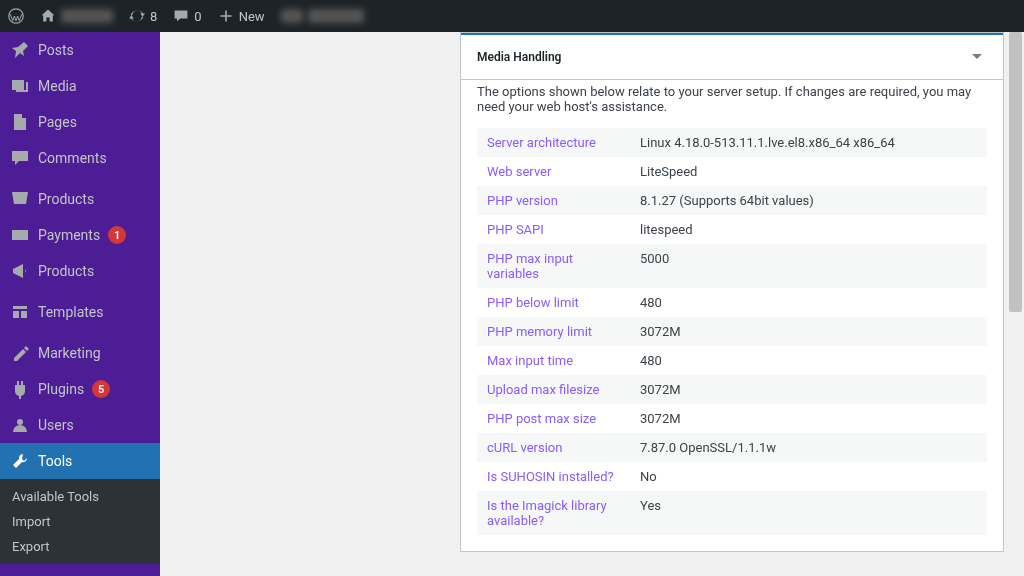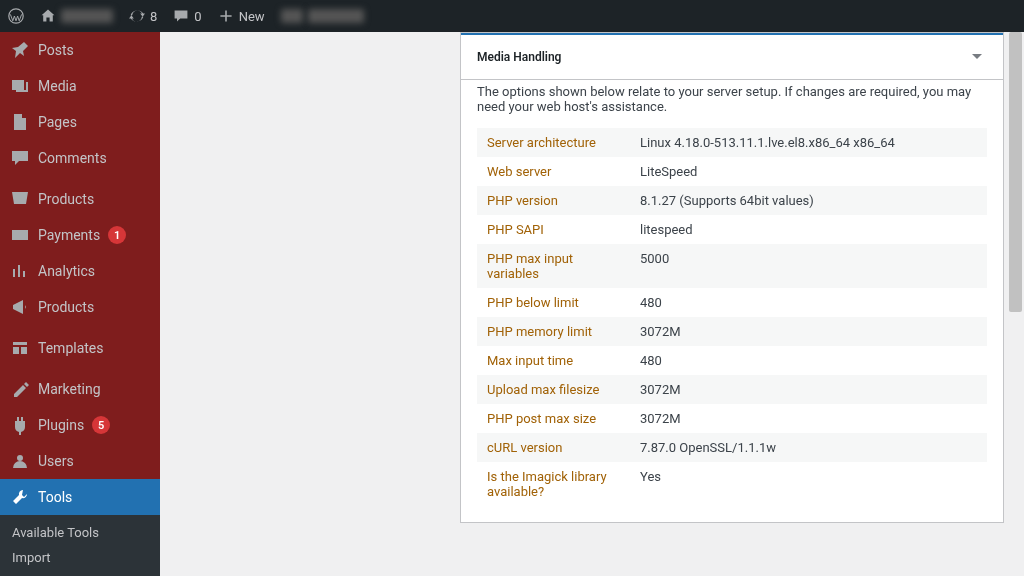--- a/index.html
+++ b/index.html
@@ -5,21 +5,21 @@
   * { margin: 0; padding: 0; box-sizing: border-box; font-family: -apple-system, BlinkMacSystemFont, "Segoe UI", Roboto, sans-serif; }
   body { background: #f0f0f1; overflow: hidden; width: 1024px; height: 576px; }
 
   
   .adminbar { position: fixed; top: 0; left: 0; right: 0; height: 32px; background: #1d2327; color: #c3c4c7; display: flex; align-items: center; font-size: 13px; z-index: 100; }
   .adminbar .ab-item { display: flex; align-items: center; height: 32px; padding: 0 8px; color: #c3c4c7; cursor: pointer; gap: 5px; }
   .adminbar .blur { filter: blur(3px); background: #555; border-radius: 2px; height: 14px; }
   .adminbar svg { width: 16px; height: 16px; fill: #a7aaad; }
 
   
-  .sidebar { position: fixed; left: 0; top: 32px; bottom: 0; width: 160px; background: #7f1d1d; color: #c3c4c7; font-size: 14px; overflow-y: auto; }
+  .sidebar { position: fixed; left: 0; top: 32px; bottom: 0; width: 160px; background: #4c1d95; color: #c3c4c7; font-size: 14px; overflow-y: auto; }
   .menu-item { display: flex; align-items: center; padding: 8px 10px; cursor: pointer; gap: 8px; position: relative; }
   .menu-item svg, .menu-item .dashicon { width: 20px; height: 20px; fill: #a7aaad; flex-shrink: 0; }
   .menu-item.current { background: #2271b1; color: #fff; }
   .menu-item.current svg { fill: #fff; }
   .menu-item.current::after { content: ""; position: absolute; right: -8px; top: 50%; transform: translateY(-50%); border: 8px solid transparent; border-right-color: #f0f0f1; }
   .menu-sep { height: 5px; }
   .submenu { background: #2c3338; padding: 5px 0; font-size: 13px; }
   .submenu .sub-item { padding: 5px 12px; cursor: pointer; color: #c3c4c7; }
   .badge { display: inline-flex; align-items: center; justify-content: center; min-width: 18px; height: 18px; padding: 0 5px; border-radius: 9px; background: #d63638; color: #fff; font-size: 11px; font-weight: 600; }
 
@@ -31,21 +31,21 @@
   .panel + .panel { border-top: none; }
   .panel-header { display: flex; justify-content: space-between; align-items: center; padding: 12px 16px; cursor: pointer; font-size: 12px; font-weight: 600; color: #1d2327; }
   .panel-header.blue { border-top: 2px solid #2271b1; }
   .chev { width: 20px; height: 20px; fill: #787c82; }
   .panel-body { padding: 4px 16px 16px; font-size: 13px; color: #3c434a; }
   .desc { margin: 0 0 14px; }
 
   table.info { width: 100%; border-collapse: collapse; font-size: 13px; }
   table.info tr:nth-child(odd) { background: #f6f7f7; }
   table.info td { padding: 7px 10px; border: none; vertical-align: top; }
-  table.info td:first-child { width: 30%; color: #a16207; }
+  table.info td:first-child { width: 30%; color: #8b5cf6; }
   table.info td:last-child { color: #3c434a; }
 
   .scrollbar-fake { position: fixed; right: 0; top: 32px; bottom: 0; width: 17px; background: #f0f0f1; }
   .scrollbar-fake .thumb { position: absolute; right: 2px; top: 0; width: 13px; height: 280px; background: #c1c1c1; border-radius: 2px; }
 </style>
 </head>
 <body>
 
 <div class="adminbar">
   <div class="ab-item">
@@ -116,26 +116,20 @@
           <path d="M2 3h16l-2 12H4zM7 7v2m6-2v2"></path>
         </svg>
         <span>Products</span>
       </div>
       <div class="menu-item">
         <svg viewBox="0 0 20 20">
           <path d="M2 5h16v10H2zM2 8h16"></path>
         </svg>
         <span>Payments</span>
         <span class="badge">1</span>
-      </div>
-      <div class="menu-item">
-        <svg viewBox="0 0 20 20">
-          <path d="M3 16h2V8H3zm5 0h2V4H8zm5 0h2v-6h-2z"></path>
-        </svg>
-        <span>Analytics</span>
       </div>
       <div class="menu-item">
         <svg viewBox="0 0 20 20">
           <path d="M3 8l10-5v14L3 12zM15 8a3 3 0 0 1 0 4"></path>
         </svg>
         <span>Products</span>
       </div>
       <div class="menu-sep"></div>
       <div class="menu-item">
         <svg viewBox="0 0 20 20">
@@ -233,20 +227,24 @@
               </tr>
               <tr>
                 <td>PHP post max size</td>
                 <td>3072M</td>
               </tr>
               <tr>
                 <td>cURL version</td>
                 <td>7.87.0 OpenSSL/1.1.1w</td>
               </tr>
               <tr>
+                <td>Is SUHOSIN installed?</td>
+                <td>No</td>
+              </tr>
+              <tr>
                 <td>Is the Imagick library available?</td>
                 <td>Yes</td>
               </tr>
             </tbody>
         </table>
       </div>
     </div>
 
   </div>
 </div>

